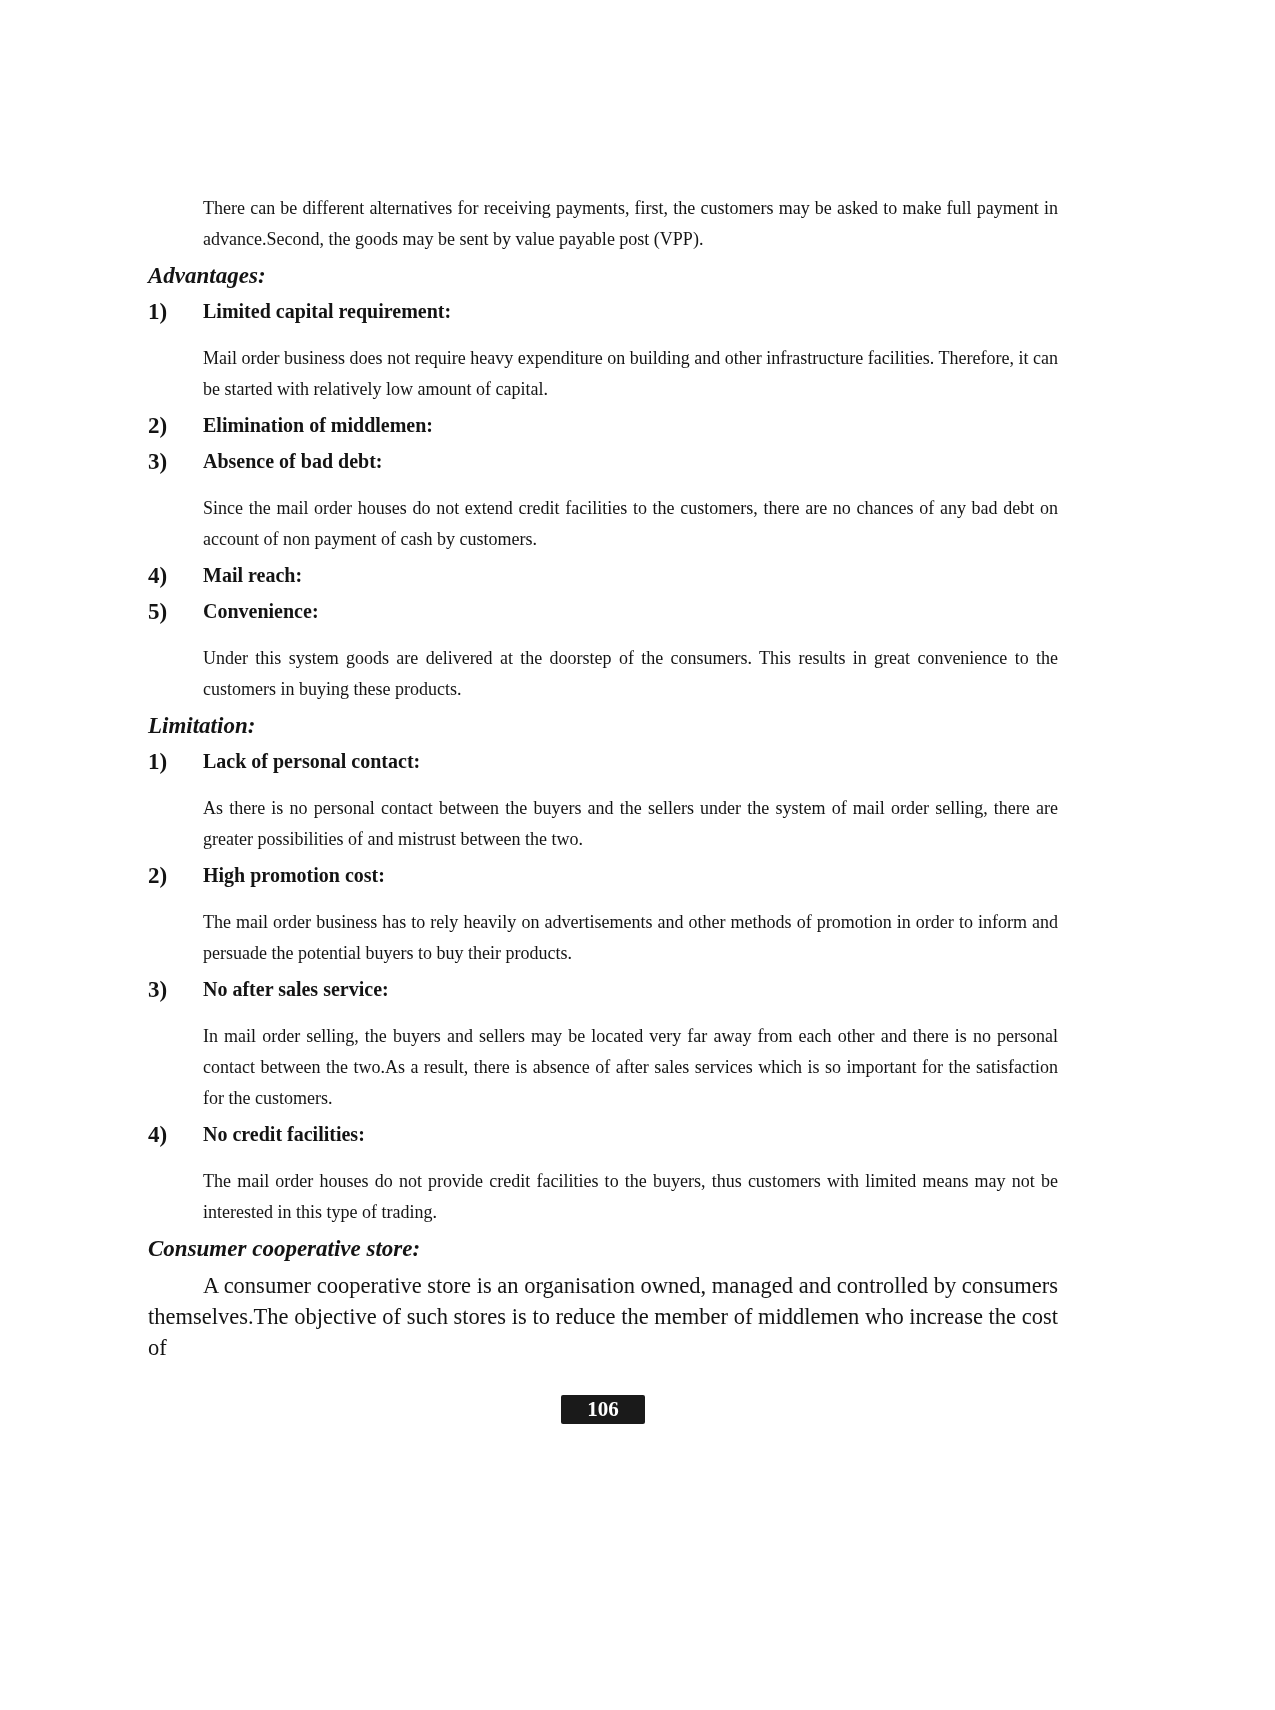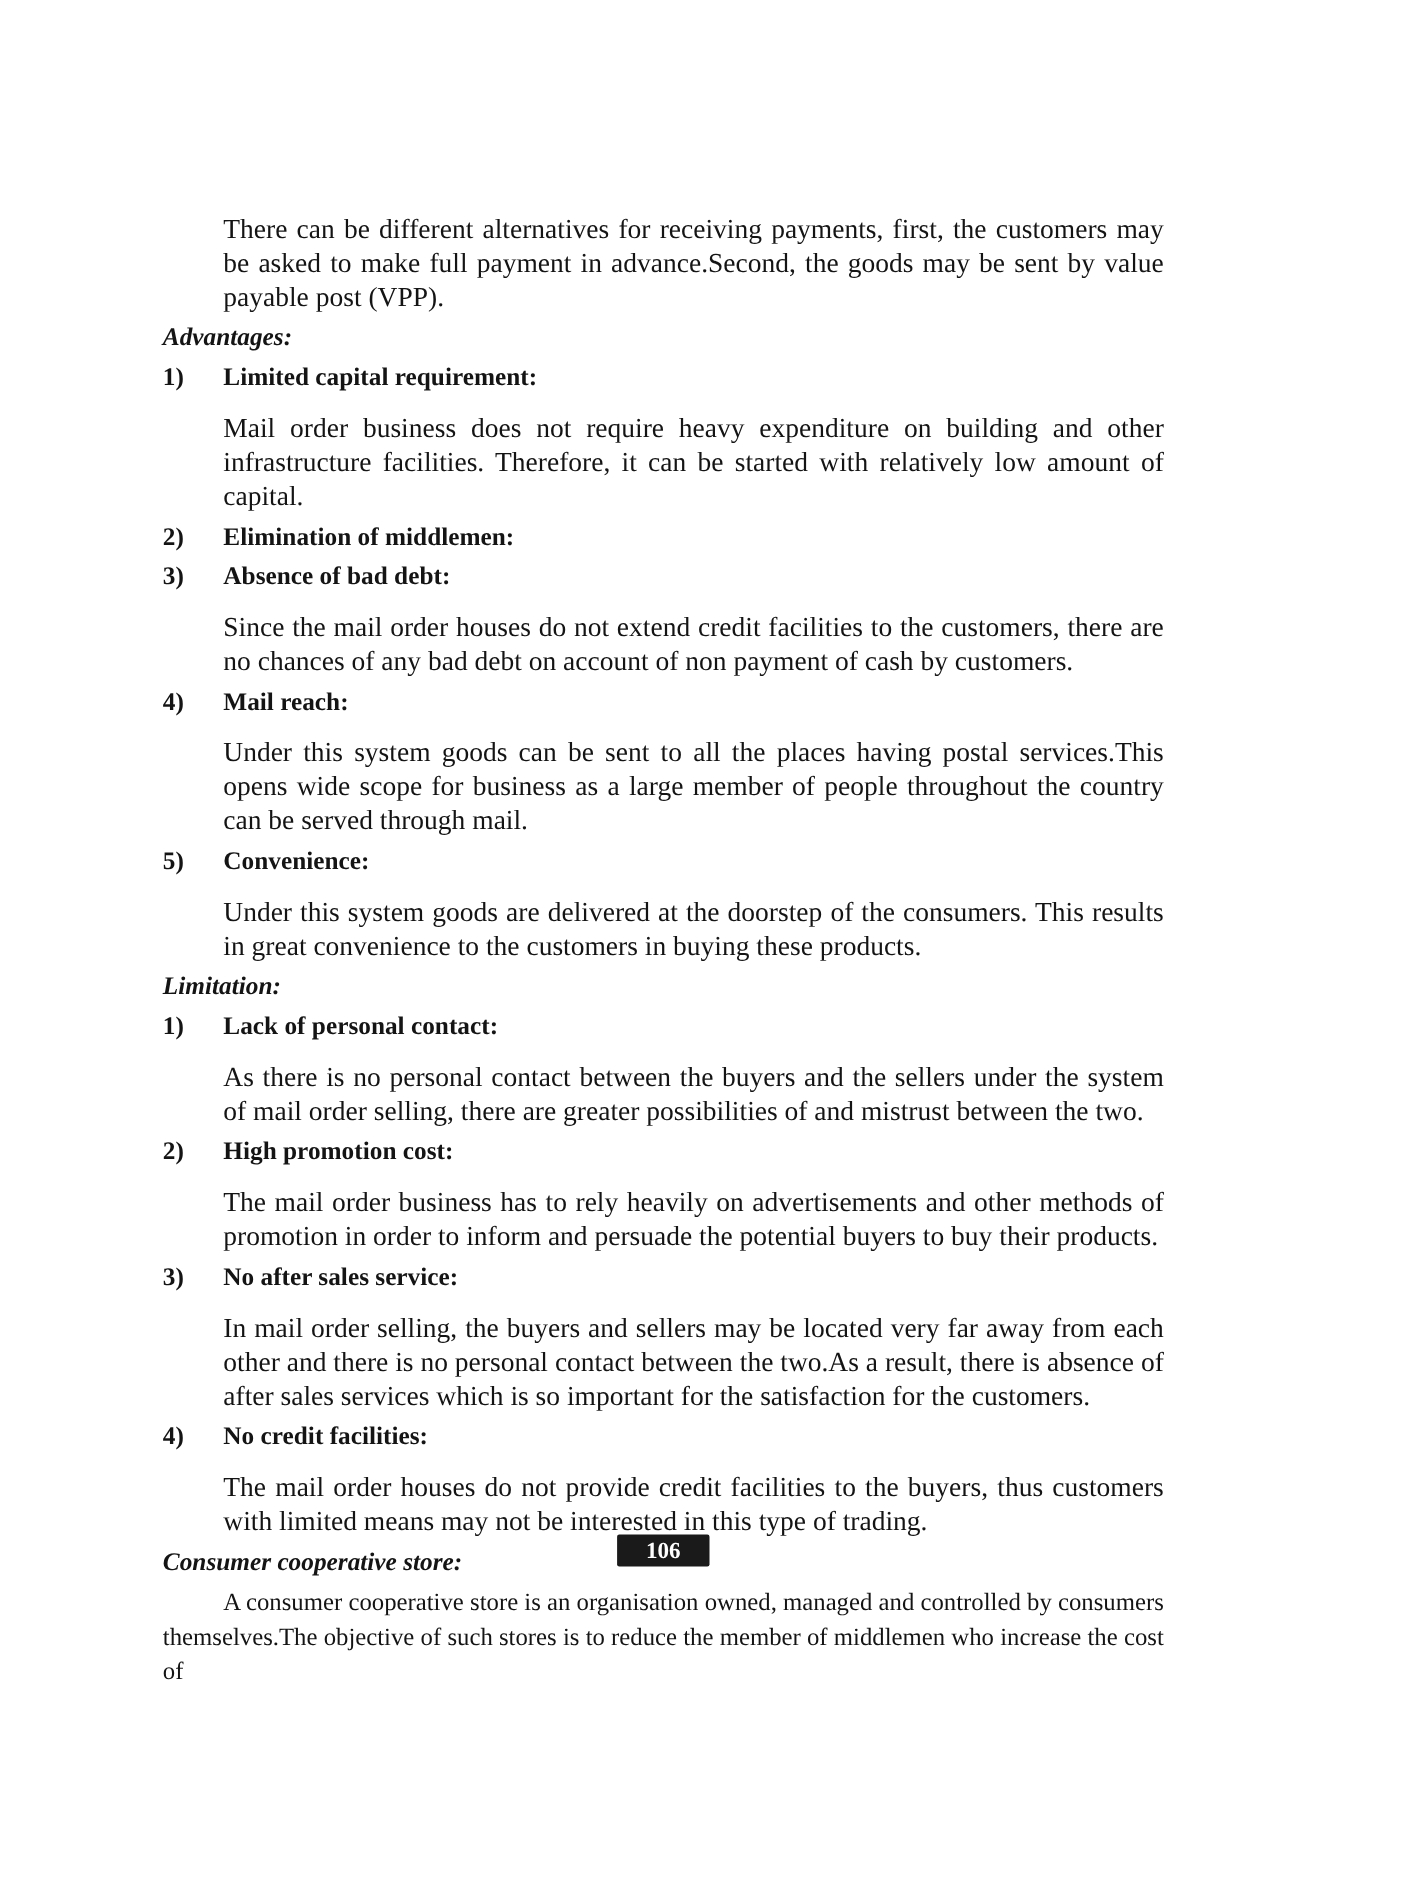--- a/index.html
+++ b/index.html
@@ -12,21 +12,21 @@
     color: #141414;
     overflow: hidden;
   }
   .page {
     position: absolute;
     top: 193px;
     left: 148px;
     width: 910px;
   }
   .para {
-    font-size: 25px;
+    font-size: 18px;
     line-height: 31px;
     text-align: justify;
   }
   .indented {
     margin-left: 55px;
   }
   .section-heading {
     font-size: 23px;
     font-weight: bold;
     line-height: 31px;
@@ -40,21 +40,21 @@
     margin-bottom: 4px;
   }
   .item-num {
     width: 55px;
     flex-shrink: 0;
     font-size: 23px;
     font-weight: bold;
     line-height: 31px;
   }
   .item-title {
-    font-size: 23px;
+    font-size: 20px;
     font-weight: bold;
     line-height: 31px;
   }
   .item-body {
     margin-top: 16px;
     margin-bottom: 5px;
   }
   .final-para {
     font-size: 22.5px;
     line-height: 31px;
@@ -104,21 +104,20 @@
   <div class="item-head">
     <span class="item-num">3)</span>
     <span class="item-title">Absence of bad debt:</span>
   </div>
   <p class="para indented item-body">Since the mail order houses do not extend credit facilities to the customers, there are no chances of any bad debt on account of non payment of cash by customers.</p>
 
   <div class="item-head">
     <span class="item-num">4)</span>
     <span class="item-title">Mail reach:</span>
   </div>
-  <p class="para indented item-body">Under this system goods can be sent to all the places having postal services.This opens wide scope for business as a large member of people throughout the country can be served through mail.</p>
 
   <div class="item-head">
     <span class="item-num">5)</span>
     <span class="item-title">Convenience:</span>
   </div>
   <p class="para indented item-body">Under this system goods are delivered at the doorstep of the consumers. This results in great convenience to the customers in buying these products.</p>
 
   <h3 class="section-heading">Limitation:</h3>
 
   <div class="item-head">

